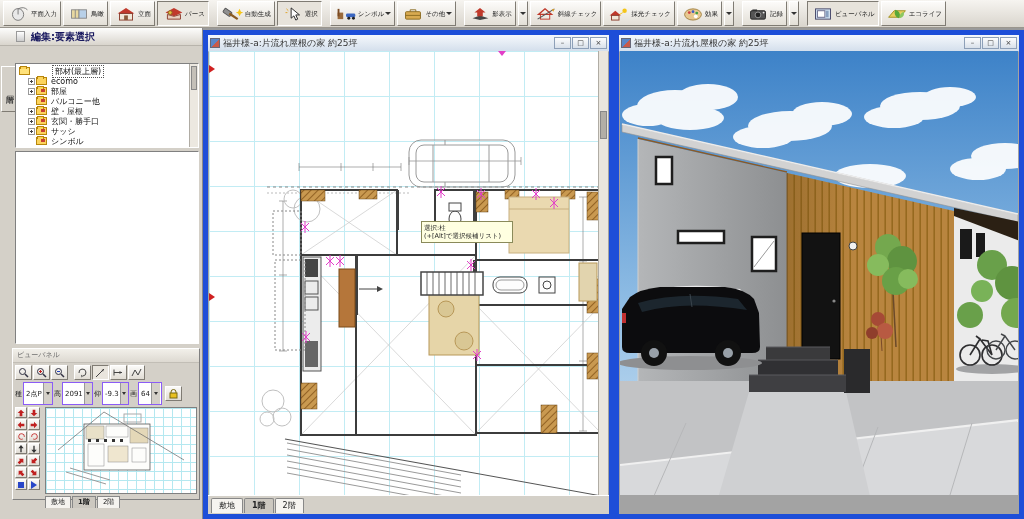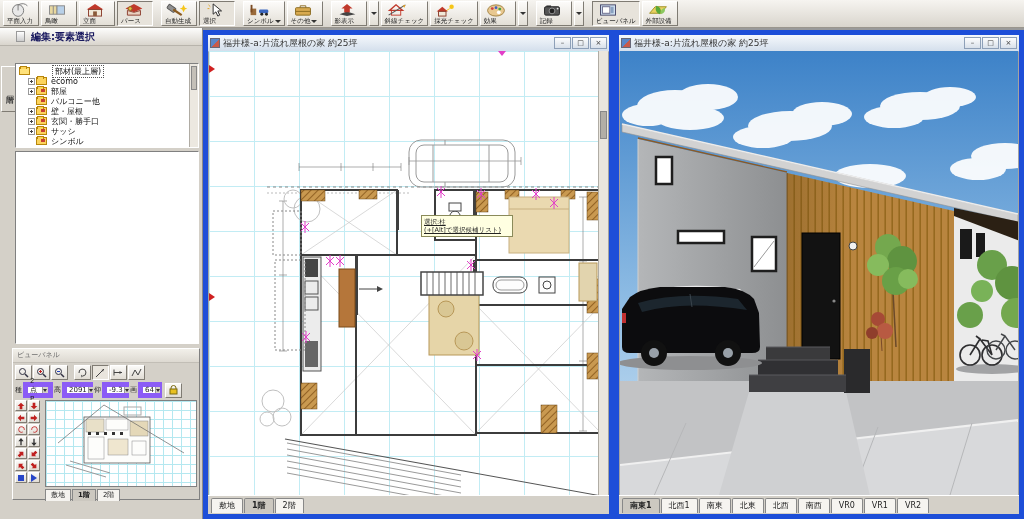--- a/index.html
+++ b/index.html
@@ -6,21 +6,21 @@
   body{width:1024px;height:519px;overflow:hidden;background:#d4d0c8;
        font-family:"DejaVu Sans","Liberation Sans",sans-serif;position:relative;
        -webkit-font-smoothing:antialiased;}
   #app{position:absolute;left:0;top:0;width:1024px;height:519px;}
 
   
   #toolbar{position:absolute;left:0;top:0;width:1024px;height:28px;
     background:linear-gradient(#f6f4f0,#d9d5cd);border-bottom:1px solid #9a968e;
     display:flex;align-items:center;gap:2px;padding-left:3px;box-sizing:border-box;}
   .tbtn{position:relative;height:25px;min-width:36px;padding:1px 3px 1px;
-    display:flex;flex-direction:column;justify-content:space-between;
+    display:flex;flex-direction:row;align-items:center;justify-content:space-between;
     background:linear-gradient(#fcfbf9,#e3dfd7);
     border:1px solid;border-color:#ffffff #7f7b73 #7f7b73 #ffffff;
     font-size:6.5px;color:#222;box-sizing:border-box;cursor:default;}
   .tbtn.pressed{border-color:#7f7b73 #ffffff #ffffff #7f7b73;background:#e7e3db;}
   .tbtn .lbl{line-height:8px;white-space:nowrap;display:flex;align-items:center;gap:1px;}
   .tbtn svg{display:block;}
   .darr{width:0;height:0;border-left:3px solid transparent;border-right:3px solid transparent;border-top:3px solid #333;display:inline-block;}
   .dbtn{width:10px;height:25px;display:flex;align-items:center;justify-content:center;
     background:linear-gradient(#fcfbf9,#e3dfd7);
     border:1px solid;border-color:#ffffff #7f7b73 #7f7b73 #ffffff;box-sizing:border-box;}
@@ -70,21 +70,21 @@
     border:1px solid;border-color:#fff #808080 #808080 #fff;box-sizing:border-box;}
   .vp-title{height:12px;font-size:7px;color:#666;padding:1px 4px 0;
     background:linear-gradient(#f2f0ea,#ddd9d1);border-bottom:1px solid #c2beb6;}
   .vp-zoomrow{display:flex;gap:1px;padding:2px 2px 1px;}
   .zbtn{width:17px;height:15px;display:flex;align-items:center;justify-content:center;
     background:linear-gradient(#fbfaf8,#e0dcd4);
     border:1px solid;border-color:#fff #7f7b73 #7f7b73 #fff;box-sizing:border-box;}
   .zbtn.pressed{border-color:#7f7b73 #fff #fff #7f7b73;background:#e9e5dd;}
   .zgap{width:4px;}
   .vp-fields{display:flex;align-items:center;gap:1px;padding:1px 2px 2px;font-size:7px;color:#222;}
-  .fld{display:flex;align-items:center;border:5px solid #8b5cf6;background:#fff;height:16px;
+  .fld{display:flex;align-items:center;border:1px solid #8b5cf6;background:#fff;height:23px;
     padding-left:2px;gap:1px;box-sizing:border-box;}
   .dd{width:8px;align-self:stretch;background:#d4d0c8;border-left:1px solid #999;
     display:flex;align-items:center;justify-content:center;}
   .dd .darr{border-top-width:3px;border-left-width:2.5px;border-right-width:2.5px;}
   .lockbtn{width:15px;height:13px;margin-left:2px;display:flex;align-items:center;justify-content:center;
     background:linear-gradient(#fbfaf8,#e0dcd4);border:1px solid;border-color:#fff #7f7b73 #7f7b73 #fff;}
   .vp-main{display:flex;padding:0 2px;}
   .camstrip{width:28px;display:flex;flex-wrap:wrap;gap:1px;align-content:flex-start;}
   .cbtn{width:12px;height:11px;display:flex;align-items:center;justify-content:center;
     background:linear-gradient(#fbfaf8,#e0dcd4);
@@ -117,22 +117,22 @@
     border-top:1px solid #fff;display:flex;align-items:flex-start;gap:1px;padding:2px 0 0 3px;box-sizing:border-box;}
   .tab{height:14px;padding:0 7px;font-size:8px;line-height:13px;background:#f6f4f0;
     border:1px solid #888;border-bottom:none;border-radius:2px 2px 0 0;color:#222;}
   .tab.active{background:#ccc8c0;font-weight:bold;}
 
   #planClient{background:#fff;
     background-image:linear-gradient(#c2ecf4 1px,transparent 1px),linear-gradient(90deg,#c2ecf4 1px,transparent 1px);
     background-size:45px 45px;}
   .vscroll{position:absolute;right:0;top:0;bottom:0;width:9px;background:#eae6de;border-left:1px solid #b0aca4;}
   .vthumb{position:absolute;left:1px;right:1px;top:60px;height:26px;background:#b2aea6;border:1px solid #888;}
-  .tooltip{position:absolute;left:212px;top:164px;width:86px;background:#ffffe1;
-    border:1px solid #8a8a5a;font-size:6.5px;line-height:8px;color:#222;padding:2px 2px;z-index:5;text-decoration:underline;}
+  .tooltip{position:absolute;left:212px;top:170px;width:86px;background:#ffffe1;
+    border:1px solid #8a8a5a;font-size:6.5px;line-height:8px;color:#222;padding:2px 2px;z-index:5;}
   .rmark{position:absolute;left:0;width:0;height:0;
     border-top:4px solid transparent;border-bottom:4px solid transparent;border-left:6px solid #d02020;z-index:4;}
   .mmark{position:absolute;top:0;width:0;height:0;
     border-left:4px solid transparent;border-right:4px solid transparent;border-top:5px solid #e23ec8;z-index:4;}
   svg.scene{position:absolute;left:0;top:0;}
 </style>
 </head>
 <body>
 
 <div id="app">
@@ -305,21 +305,21 @@
       <span class="lbl">ビューパネル</span>
     </div>
     <div class="tbtn">
       <span>
           <svg width="24" height="14" viewBox="0 0 24 15">
             <polygon points="3,11 9,4 21,4 15,11" fill="#e8d060" stroke="#a09020"></polygon>
             <path d="M14,12 Q8,10 10,3 Q16,5 15,10" fill="#58a838"></path>
             <path d="M15,12 Q21,10 19,5 Q15,7 15,10" fill="#8cc860"></path>
           </svg>
         </span>
-      <span class="lbl">外部設備</span>
+      <span class="lbl">エコライフ</span>
     </div>
   </div>
 
   <div id="left-panel">
     <div class="lp-title">
       <span class="grip"></span>
       <span>編集:要素選択</span>
     </div>
     <div class="vtab">階層</div>
 
@@ -895,26 +895,15 @@
             <path d="M350,304 L360,288 L372,304 M360,288 L356,285 M372,304 L368,290 L362,289"></path>
           </g>
           <g fill="none" stroke="#44474a" stroke-width="1.4">
             <circle cx="376" cy="299" r="9"></circle>
               <circle cx="395" cy="299" r="9"></circle>
             <path d="M376,299 L385,285 L395,299 M385,285 L381,283"></path>
           </g>
         </g>
       </svg>
     </div>
-    <div class="tabbar">
-      <span class="tab active">南東1</span>
-      <span class="tab">北西1</span>
-      <span class="tab">南東</span>
-      <span class="tab">北東</span>
-      <span class="tab">北西</span>
-      <span class="tab">南西</span>
-      <span class="tab">VR0</span>
-      <span class="tab">VR1</span>
-      <span class="tab">VR2</span>
-    </div>
   </div>
 
 </div>
 
 </body></html>

